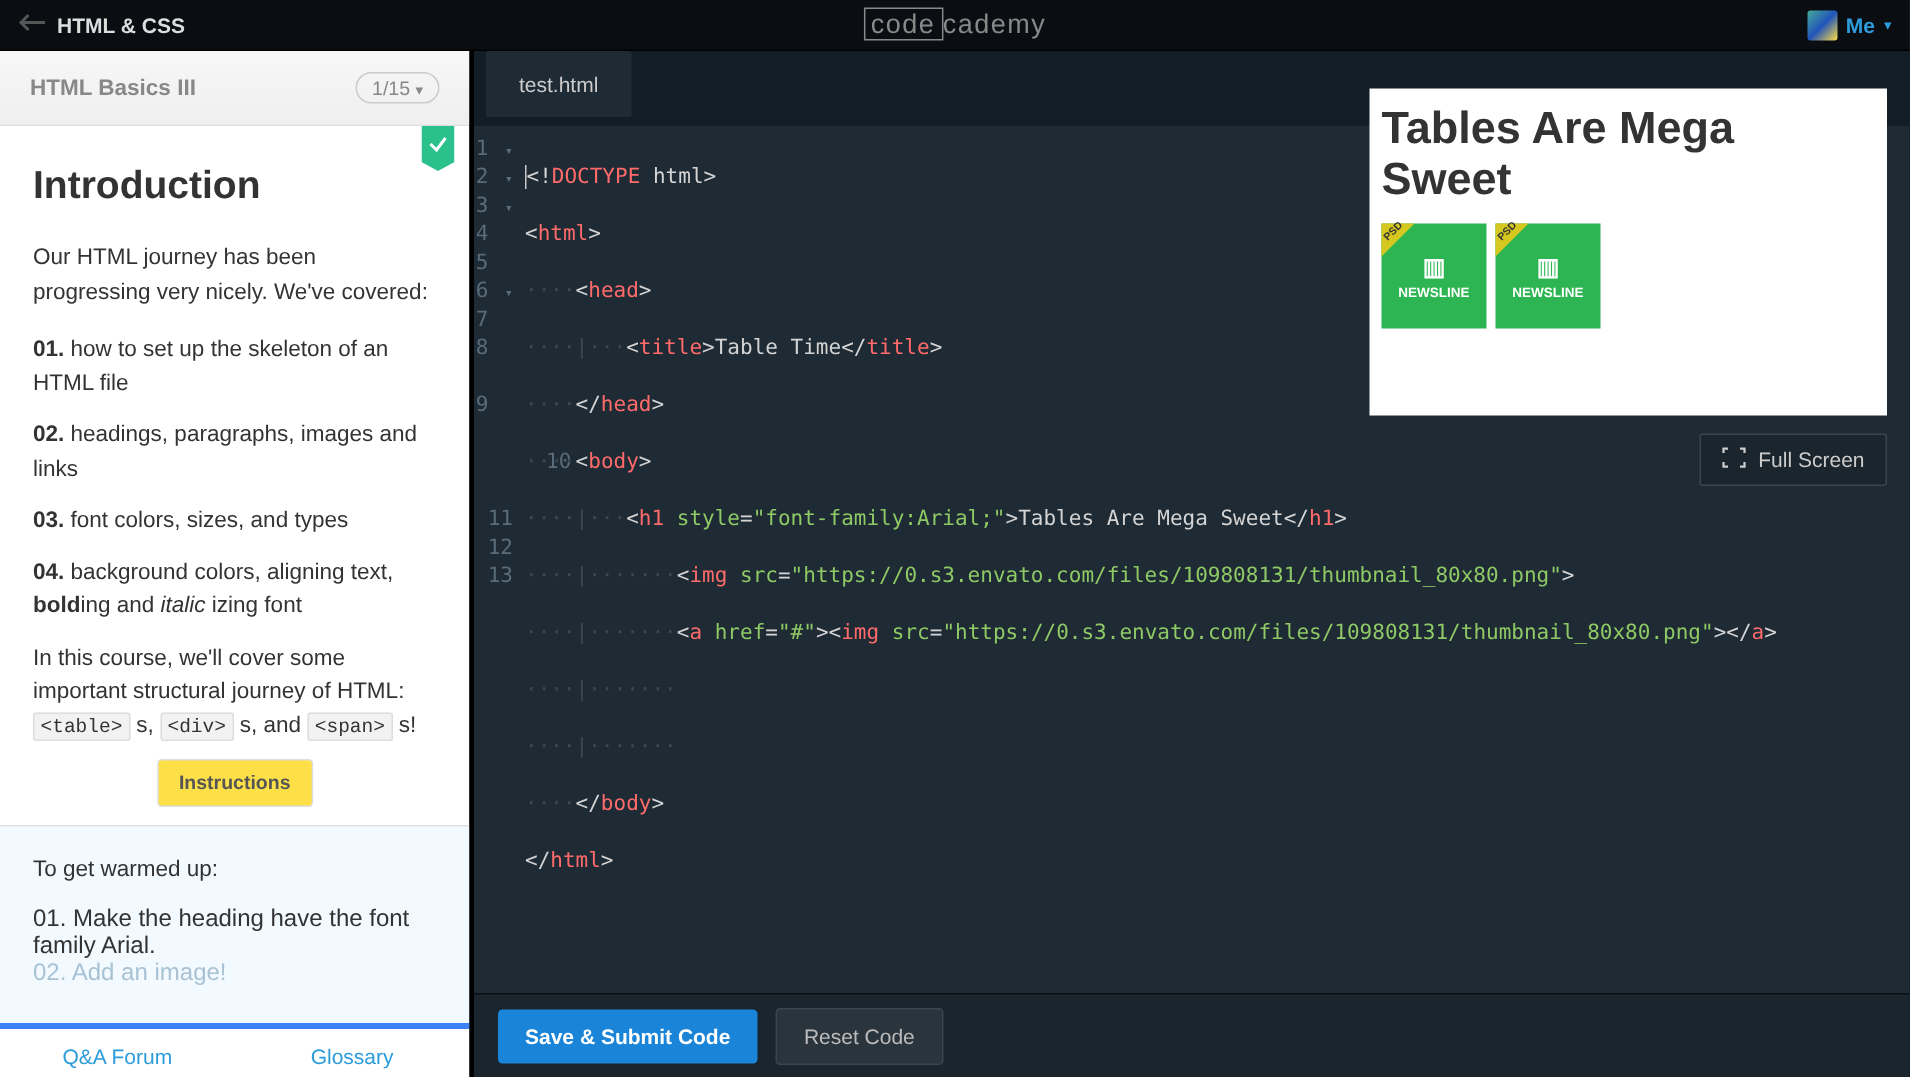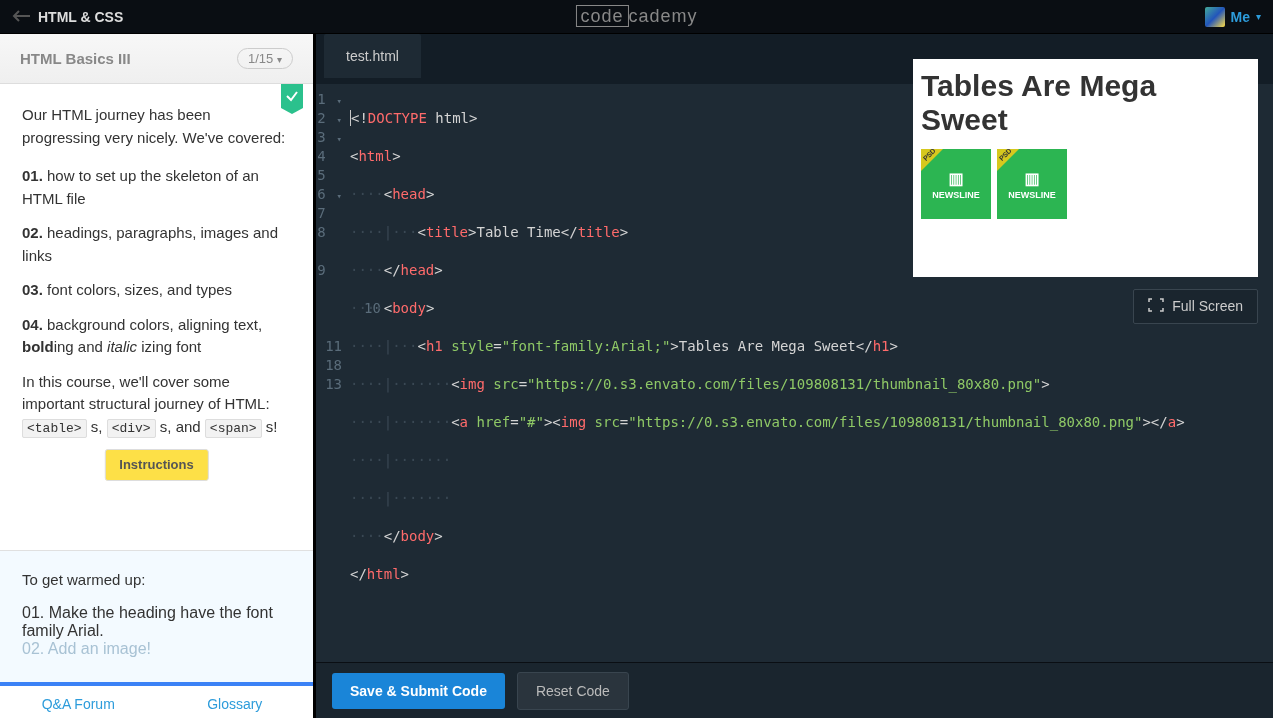--- a/index.html
+++ b/index.html
@@ -103,20 +103,21 @@
     </div>
     <div class="ribbon">
       <svg width="22" height="32">
           <path d="M0 0 H22 V24 L11 30 L0 24 Z" fill="#2bc18d"></path>
           <path d="M6 12 L10 16 L16 8" stroke="#fff" stroke-width="2" fill="none"></path>
         </svg>
     </div>
 
     <div class="lesson-body" style="flex:0 0 auto; height:466px; overflow:hidden;">
 
+      <h1>Introduction</h1>
       <p>Our HTML journey has been progressing very nicely. We've covered:</p>
 
       <div class="list-item"><span class="num">01.</span><span> how to set up the skeleton of an HTML file</span></div>
       <div class="list-item"><span class="num">02.</span><span> headings, paragraphs, images and links</span></div>
       <div class="list-item"><span class="num">03.</span><span> font colors, sizes, and types</span></div>
       <div class="list-item"><span class="num">04.</span><span> background colors, aligning text, </span><b>bold</b><span>ing and </span><i>italic</i><span> izing font</span></div>
 
       <p>
         <span>In this course, we'll cover some important structural journey of HTML: </span><code>&lt;table&gt;</code><span> s, </span><code>&lt;div&gt;</code><span> s, and </span><code>&lt;span&gt;</code><span> s!</span>
       </p>
@@ -149,21 +150,21 @@
         <div class="ln"><span>2</span> <span class="fold">▾</span></div>
         <div class="ln"><span>3</span> <span class="fold">▾</span></div>
         <div class="ln"><span>4</span> <span class="fold">&nbsp;</span></div>
         <div class="ln"><span>5</span> <span class="fold">&nbsp;</span></div>
         <div class="ln"><span>6</span> <span class="fold">▾</span></div>
         <div class="ln"><span>7</span> <span class="fold">&nbsp;</span></div>
         <div class="ln" style="height:38px;"><span>8</span> <span class="fold">&nbsp;</span></div>
         <div class="ln" style="height:38px;"><span>9</span> <span class="fold">&nbsp;</span></div>
         <div class="ln" style="height:38px;padding-left:48px;"><span>10</span> <span class="fold">&nbsp;</span></div>
         <div class="ln"><span>11</span> <span class="fold">&nbsp;</span></div>
-        <div class="ln"><span>18</span> <span class="fold">&nbsp;</span></div>
+        <div class="ln"><span>12</span> <span class="fold">&nbsp;</span></div>
         <div class="ln"><span>13</span> <span class="fold">&nbsp;</span></div>
       </div>
       <div class="code">
 <div class="line"><span class="cursor"></span><span class="t-punc">&lt;!</span><span class="t-doctype">DOCTYPE</span><span class="t-text"> html</span><span class="t-punc">&gt;</span></div>
 <div class="line"><span class="t-punc">&lt;</span><span class="t-tag">html</span><span class="t-punc">&gt;</span></div>
 <div class="line"><span class="ind">····</span><span class="t-punc">&lt;</span><span class="t-tag">head</span><span class="t-punc">&gt;</span></div>
 <div class="line"><span class="ind">····</span><span class="ind">|···</span><span class="t-punc">&lt;</span><span class="t-tag">title</span><span class="t-punc">&gt;</span><span class="t-text">Table Time</span><span class="t-punc">&lt;/</span><span class="t-tag">title</span><span class="t-punc">&gt;</span></div>
 <div class="line"><span class="ind">····</span><span class="t-punc">&lt;/</span><span class="t-tag">head</span><span class="t-punc">&gt;</span></div>
 <div class="line"><span class="ind">····</span><span class="t-punc">&lt;</span><span class="t-tag">body</span><span class="t-punc">&gt;</span></div>
 <div class="line"><span class="ind">····</span><span class="ind">|···</span><span class="t-punc">&lt;</span><span class="t-tag">h1</span><span> </span><span class="t-attr">style</span><span class="t-punc">=</span><span class="t-string">"font-family:Arial;"</span><span class="t-punc">&gt;</span><span class="t-text">Tables Are Mega Sweet</span><span class="t-punc">&lt;/</span><span class="t-tag">h1</span><span class="t-punc">&gt;</span></div>

